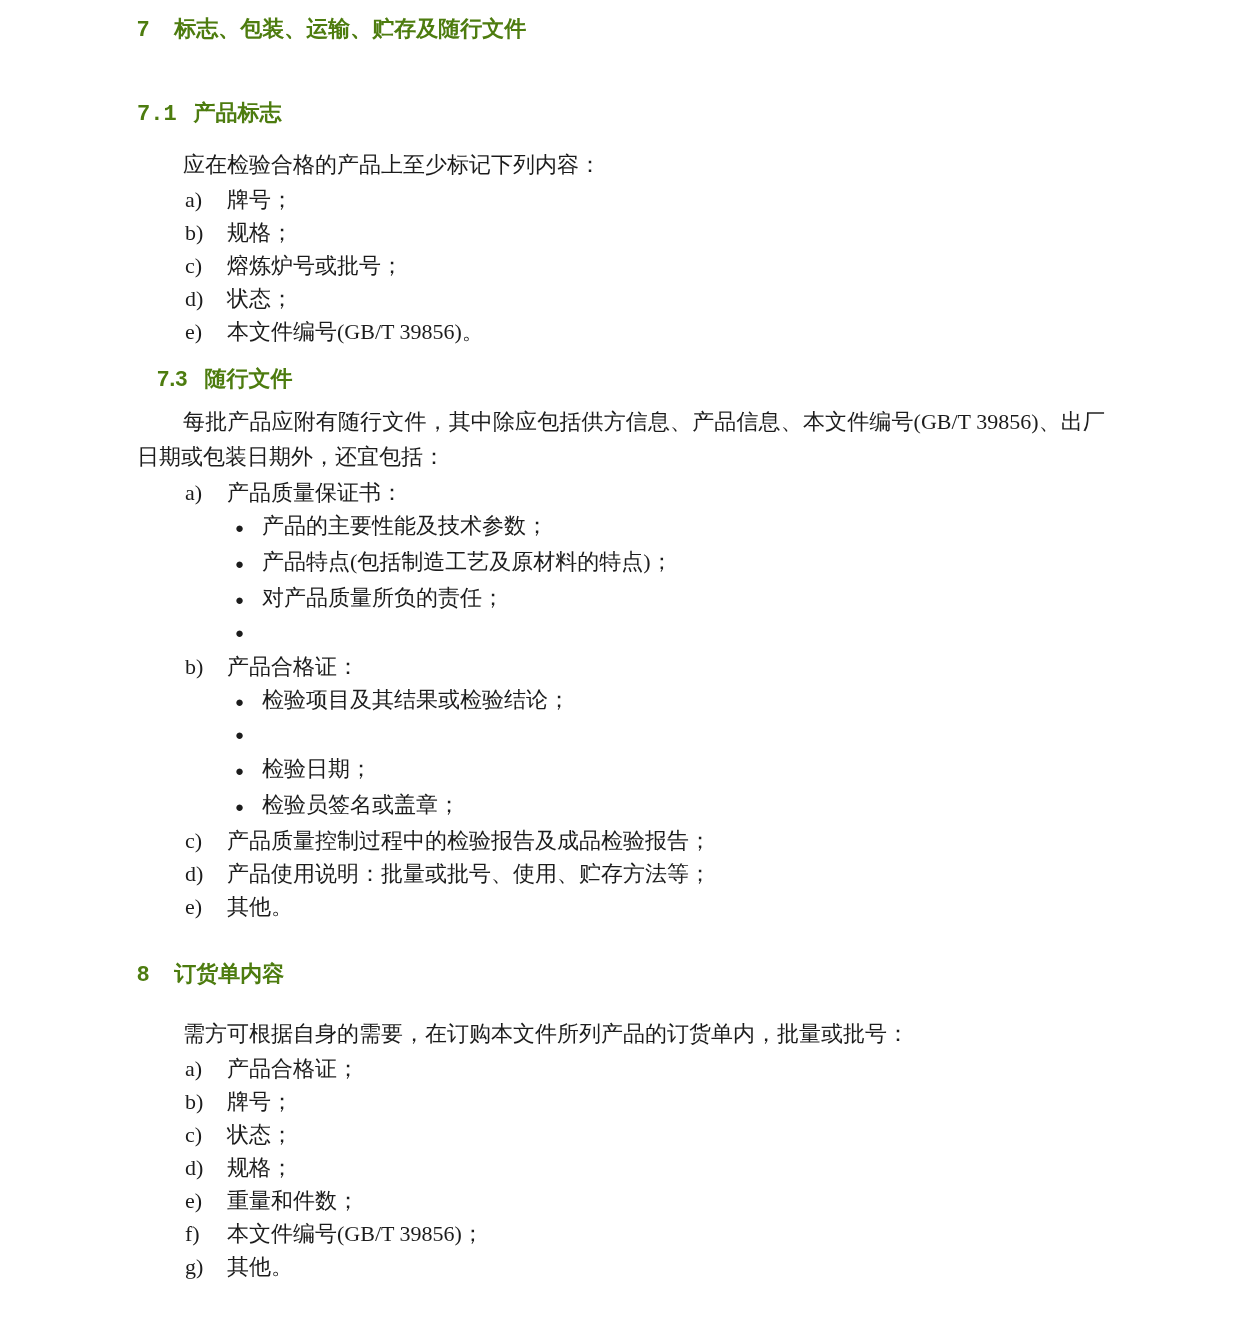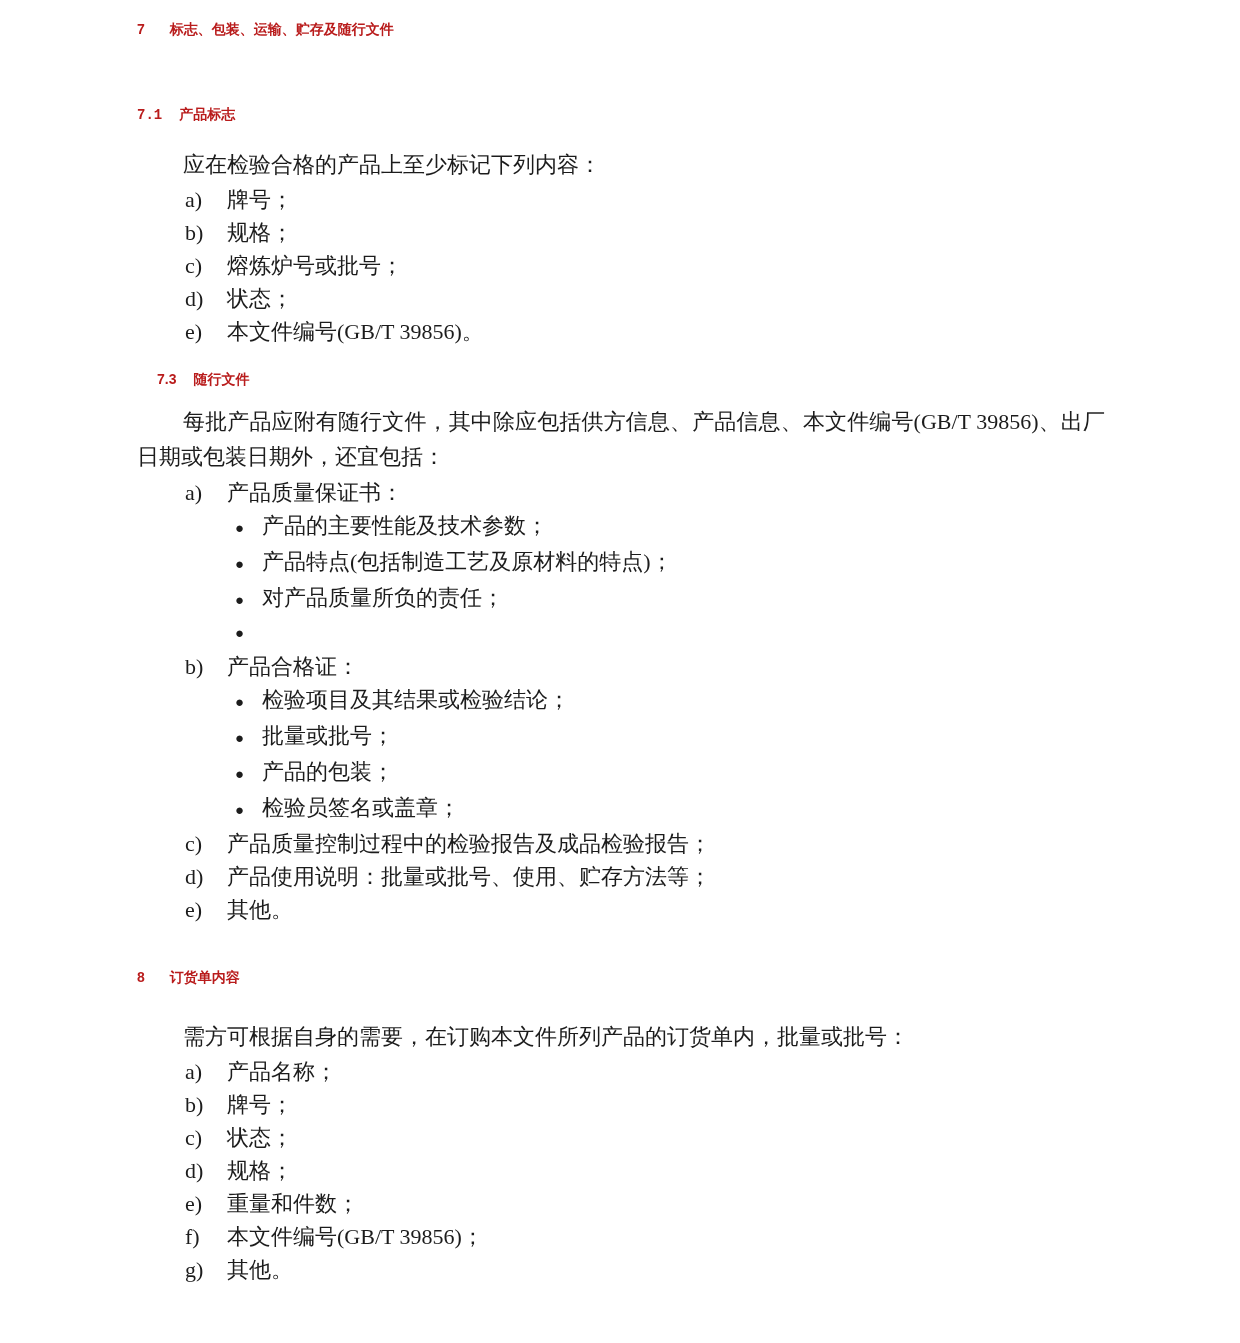--- a/index.html
+++ b/index.html
@@ -15,23 +15,23 @@
     font-size: 22px;
     overflow: hidden;
   }
   .page {
     padding: 0 0 0 137px;
     width: 968px;
   }
   .h1, .h2 {
     font-family: "Liberation Sans", sans-serif;
     font-weight: bold;
-    font-size: 14px;
+    font-size: 22px;
     line-height: 30px;
-    color: #b91c1c;
+    color: #4d7c0f;
   }
   .h1 .num { display: inline-block; margin-right: 25px; }
   .h2 .num { display: inline-block; margin-right: 17px; }
 
   #h7  { margin-top: 14px; }
   #h71 { margin-top: 56px; font-family: Liberation Mono, monospace; }
   #h72 { margin-top: 14px; }
   #h73 { margin-top: 16px; margin-left: 20px; }
   #h8  { margin-top: 36px; }
 
@@ -144,25 +144,24 @@
     <div class="li">
       <span class="marker">b)</span>
       <span class="txt">产品合格证：</span>
     </div>
     <div class="bullet-li">
       <span class="dot">●</span>
       <span class="txt">检验项目及其结果或检验结论；</span>
     </div>
     <div class="bullet-li">
       <span class="dot">●</span>
-      <span class="txt">批量或批号；</span>
-    </div>
-    <div class="bullet-li">
-      <span class="dot">●</span>
-      <span class="txt">产品的包装；</span>
+    </div>
+    <div class="bullet-li">
+      <span class="dot">●</span>
+      <span class="txt">检验日期；</span>
     </div>
     <div class="bullet-li">
       <span class="dot">●</span>
       <span class="txt">检验员签名或盖章；</span>
     </div>
 
     <div class="li">
       <span class="marker">c)</span>
       <span class="txt">产品质量控制过程中的检验报告及成品检验报告；</span>
     </div>
@@ -178,21 +177,21 @@
 
   <div class="h1" id="h8">
     <span class="num">8</span><span>订货单内容</span>
   </div>
 
   <p class="para" id="intro8">需方可根据自身的需要，在订购本文件所列产品的订货单内，批量或批号：</p>
 
   <div class="list">
     <div class="li">
       <span class="marker">a)</span>
-      <span class="txt">产品名称；</span>
+      <span class="txt">产品合格证；</span>
     </div>
     <div class="li">
       <span class="marker">b)</span>
       <span class="txt">牌号；</span>
     </div>
     <div class="li">
       <span class="marker">c)</span>
       <span class="txt">状态；</span>
     </div>
     <div class="li">

